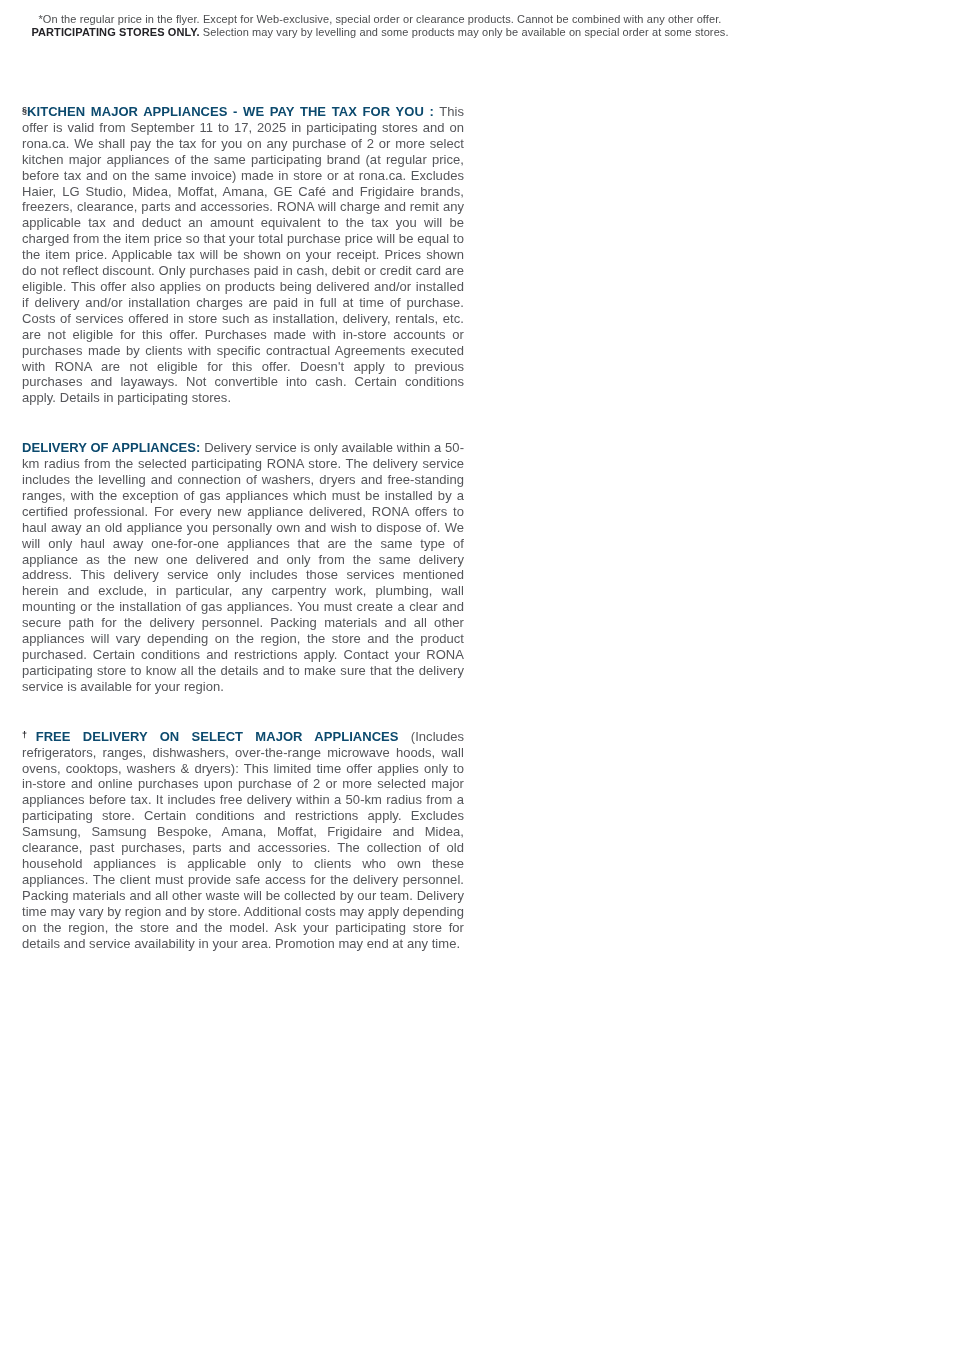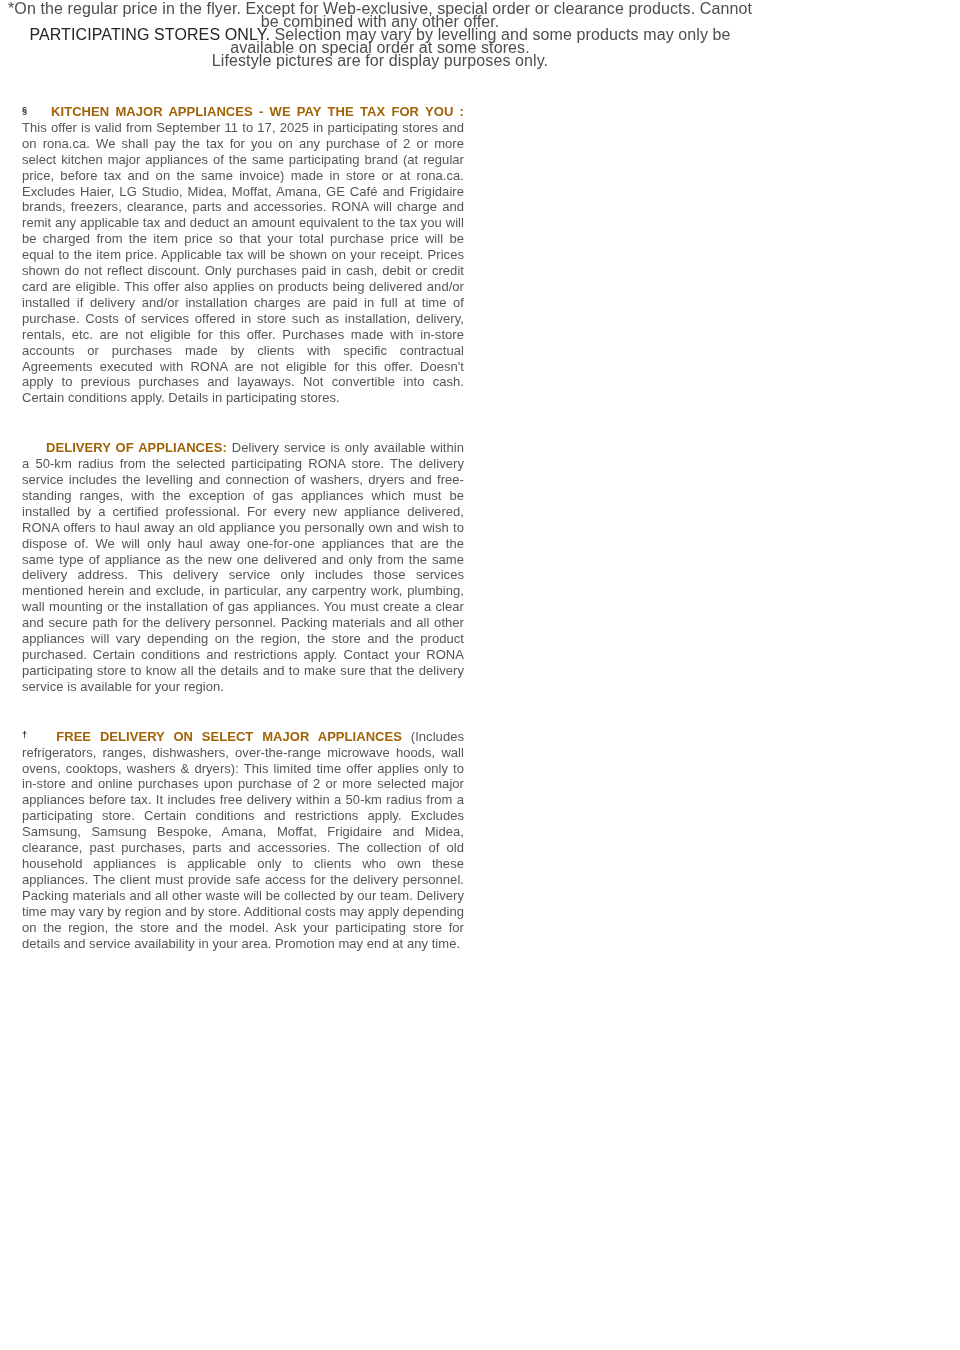--- a/index.html
+++ b/index.html
@@ -7,68 +7,66 @@
   body {
     position: relative;
     width: 960px;
     height: 1350px;
     overflow: hidden;
     font-family: "Liberation Sans", "DejaVu Sans", sans-serif;
     -webkit-font-smoothing: antialiased;
   }
   .top-disclaimer {
     position: absolute;
-    top: 2px;
+    top: 13px;
     left: 0;
     width: 760px;
     text-align: center;
-    font-size: 16px;
+    font-size: 11px;
     line-height: 13px;
     color: #4c4d4f;
     letter-spacing: 0.1px;
   }
   .top-disclaimer .bold {
-    font-weight: normal;
+    font-weight: bold;
     color: #242327;
   }
   .legal-column {
     position: absolute;
     top: 104px;
     left: 22px;
     width: 442px;
   }
   .legal-section {
     font-size: 13px;
     line-height: 15.9px;
     text-align: justify;
     color: #55565a;
     margin-bottom: 34px;
     letter-spacing: 0.05px;
   }
   .section-heading {
     font-weight: bold;
-    color: #a16207;
-    margin-left: 24px;
+    color: #0c4a6e;
   }
   .fn-symbol {
     font-weight: bold;
     color: #2b2a2f;
     font-size: 9px;
     vertical-align: top;
     position: relative;
     top: -1px;
   }
 </style>
 </head>
 <body>
 
 <header class="top-disclaimer">
   <div>*On the regular price in the flyer. Except for Web-exclusive, special order or clearance products. Cannot be combined with any other offer.</div>
   <div><span class="bold">PARTICIPATING STORES ONLY.</span><span> Selection may vary by levelling and some products may only be available on special order at some stores.</span></div>
-  <div>Lifestyle pictures are for display purposes only.</div>
 </header>
 
 <main class="legal-column">
 
   <p class="legal-section"><sup class="fn-symbol">§</sup><span class="section-heading">KITCHEN MAJOR APPLIANCES - WE PAY THE TAX FOR YOU :</span><span> This offer is valid from September 11 to 17, 2025 in participating stores and on rona.ca. We shall pay the tax for you on any purchase of 2 or more select kitchen major appliances of the same participating brand (at regular price, before tax and on the same invoice) made in store or at rona.ca. Excludes Haier, LG Studio, Midea, Moffat, Amana, GE Café and Frigidaire brands, freezers, clearance, parts and accessories. RONA will charge and remit any applicable tax and deduct an amount equivalent to the tax you will be charged from the item price so that your total purchase price will be equal to the item price. Applicable tax will be shown on your receipt. Prices shown do not reflect discount. Only purchases paid in cash, debit or credit card are eligible. This offer also applies on products being delivered and/or installed if delivery and/or installation charges are paid in full at time of purchase. Costs of services offered in store such as installation, delivery, rentals, etc. are not eligible for this offer. Purchases made with in-store accounts or purchases made by clients with specific contractual Agreements executed with RONA are not eligible for this offer. Doesn't apply to previous purchases and layaways. Not convertible into cash. Certain conditions apply. Details in participating stores.</span></p>
 
   <p class="legal-section"><span class="section-heading">DELIVERY OF APPLIANCES:</span><span> Delivery service is only available within a 50-km radius from the selected participating RONA store. The delivery service includes the levelling and connection of washers, dryers and free-standing ranges, with the exception of gas appliances which must be installed by a certified professional. For every new appliance delivered, RONA offers to haul away an old appliance you personally own and wish to dispose of. We will only haul away one-for-one appliances that are the same type of appliance as the new one delivered and only from the same delivery address. This delivery service only includes those services mentioned herein and exclude, in particular, any carpentry work, plumbing, wall mounting or the installation of gas appliances. You must create a clear and secure path for the delivery personnel. Packing materials and all other appliances will vary depending on the region, the store and the product purchased. Certain conditions and restrictions apply. Contact your RONA participating store to know all the details and to make sure that the delivery service is available for your region.</span></p>
 
   <p class="legal-section"><sup class="fn-symbol">†</sup><span class="section-heading">FREE DELIVERY ON SELECT MAJOR APPLIANCES</span><span> (Includes refrigerators, ranges, dishwashers, over-the-range microwave hoods, wall ovens, cooktops, washers &amp; dryers): This limited time offer applies only to in-store and online purchases upon purchase of 2 or more selected major appliances before tax. It includes free delivery within a 50-km radius from a participating store. Certain conditions and restrictions apply. Excludes Samsung, Samsung Bespoke, Amana, Moffat, Frigidaire and Midea, clearance, past purchases, parts and accessories. The collection of old household appliances is applicable only to clients who own these appliances. The client must provide safe access for the delivery personnel. Packing materials and all other waste will be collected by our team. Delivery time may vary by region and by store. Additional costs may apply depending on the region, the store and the model. Ask your participating store for details and service availability in your area. Promotion may end at any time.</span></p>
 

